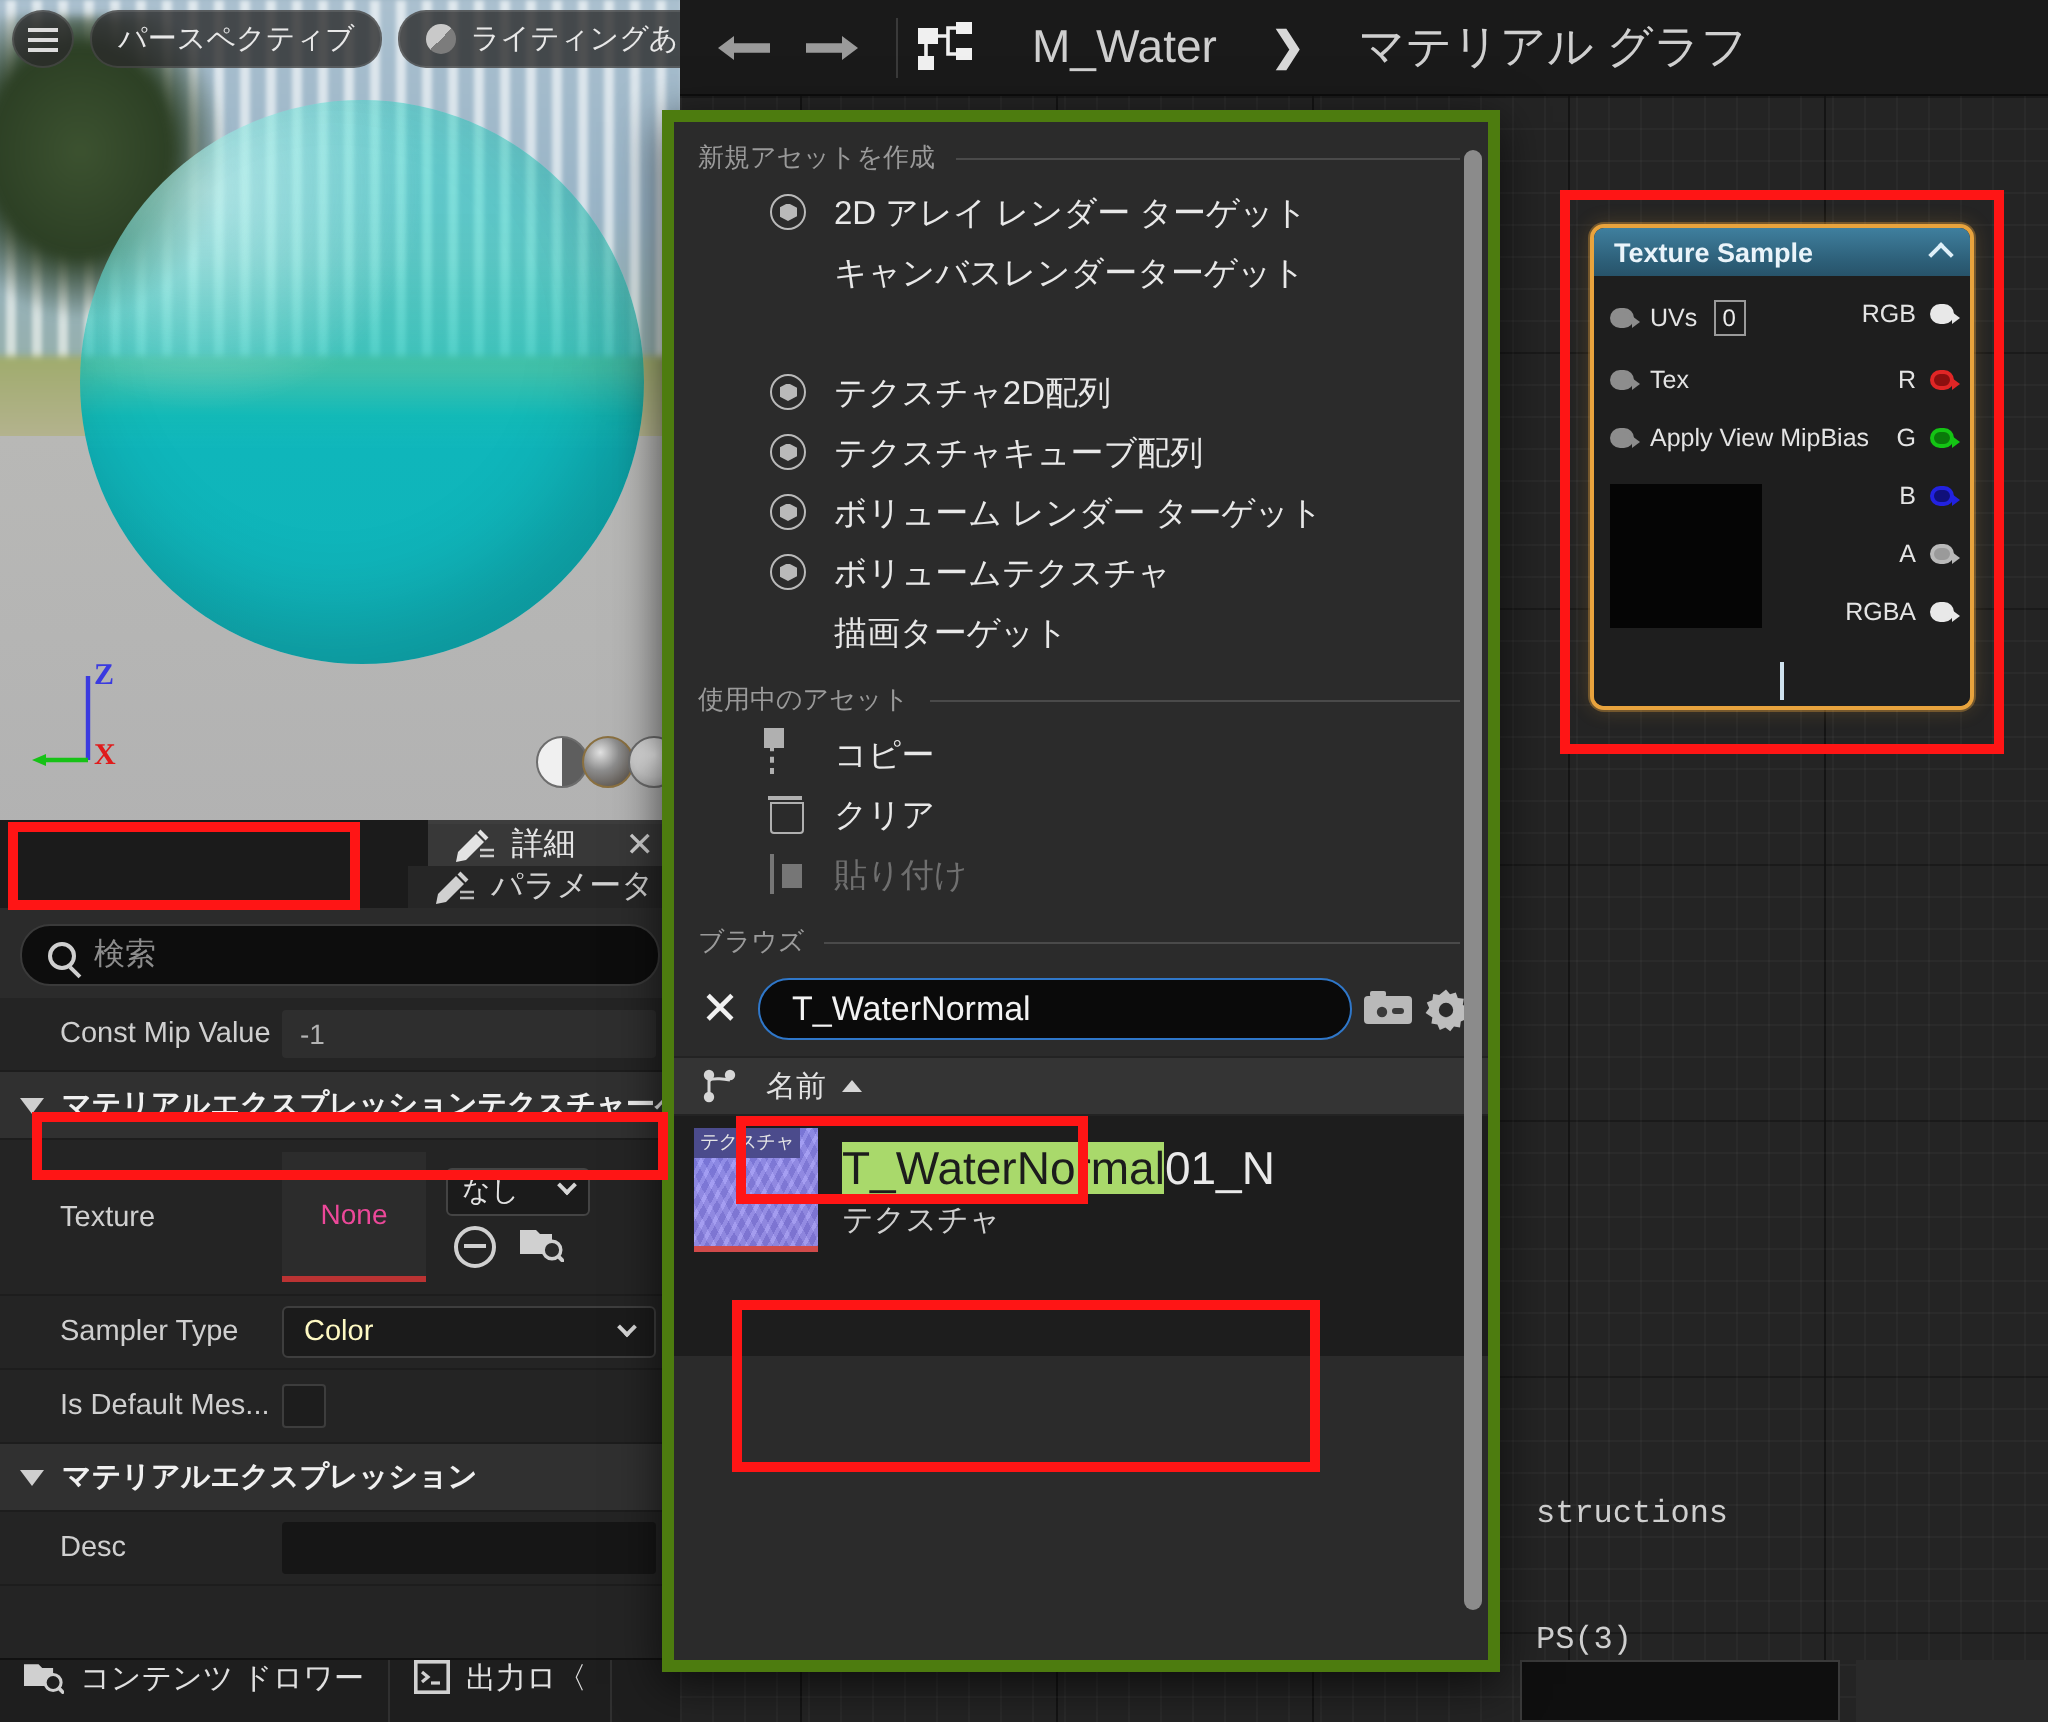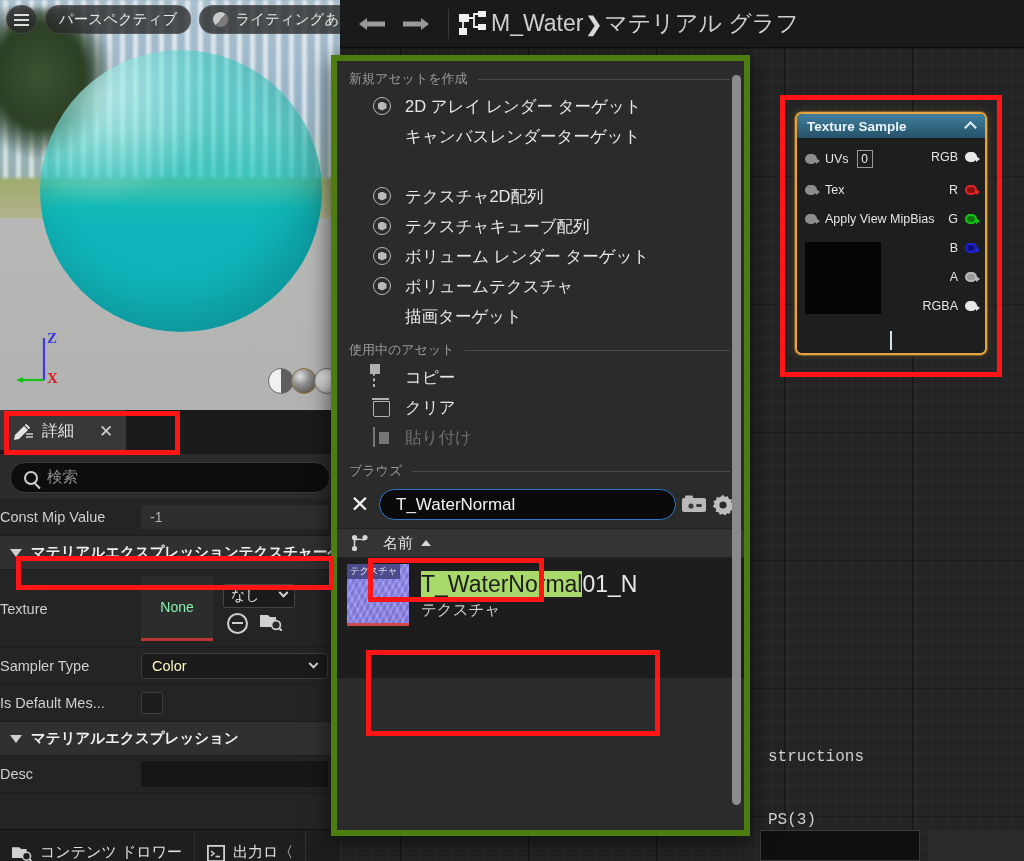--- a/index.html
+++ b/index.html
@@ -77,21 +77,21 @@
   .mat-ball { width: 26px; height: 26px; border-radius: 50%; margin-left: -3px; border: 1px solid #6d6d6d; }
   .mb1 { background: linear-gradient(90deg,#f0f0f0 50%, #5e5e5e 50%); }
   .mb2 { background: radial-gradient(circle at 34% 30%, #e2e2e2 0%, #8d8d8d 40%, #4a4036 100%); border-color:#8a7040; }
   .mb3 { background: radial-gradient(circle at 50% 35%, #f2f2f2 0%, #cfcfcf 55%, #9a9a9a 100%); }
 
   
   .details-panel {
     position: absolute; left: 0; top: 410px; width: 340px; height: 451px;
     background: #242424;
   }
-  .tabbar { display: flex; height: 44px; background: #1b1b1b; align-items: flex-start; }
+  .tabbar { display: flex; height: 44px; background: #1b1b1b; align-items: flex-end; flex-direction: column; }
   .tab {
     display: flex; align-items: center; gap: 9px;
     height: 40px; padding: 0 13px; font-size: 16px; color: #e6e6e6;
   }
   .tab.active { background: #383838; border-top: 2px solid #3d3d3d; }
   .tab.inactive { background: #262626; color: #d2d2d2; }
   .tab-close { margin-left: 16px; color: #cfcfcf; font-size: 17px; line-height: 1; }
   .pen-ic { width: 20px; height: 17px; position: relative; flex: 0 0 auto; }
 
   .search-row { padding: 8px 10px 6px 10px; background: #2b2b2b; }
@@ -109,21 +109,21 @@
     content:''; position:absolute; right:-5px; bottom:-4px;
     width: 7px; height: 2px; background:#cfcfcf; transform: rotate(45deg);
   }
 
   .prop-rows { background: #242424; }
   .prop-row {
     display: flex; align-items: center; height: 37px;
     border-bottom: 1px solid #1d1d1d;
   }
   .prop-label {
-    width: 141px; color: #cfcfcf; font-size: 14.5px;
+    width: 141px; padding-left: 30px; color: #cfcfcf; font-size: 14.5px;
     white-space: nowrap; overflow: hidden;
   }
   .prop-val { flex: 1; padding-right: 12px; display: flex; align-items: center; }
   .val-field {
     background: #2e2e2e; height: 24px; width: 100%; border-radius: 2px;
     color: #b4b4b4; font-size: 14px; display: flex; align-items: center; padding: 0 9px;
   }
   .cat-row {
     display: flex; align-items: center; gap: 9px; height: 34px;
     background: #303030; padding-left: 10px; color: #f0f0f0;
@@ -132,21 +132,21 @@
   .tri-down {
     width: 0; height: 0; border-left: 6px solid transparent; border-right: 6px solid transparent;
     border-top: 8px solid #cfcfcf; flex: 0 0 auto;
   }
   .cat-row .catname { overflow: hidden; white-space: nowrap; }
 
   .tex-row { height: 78px; align-items: stretch; }
   .tex-thumb {
     width: 72px; background: #2c2c2c; border-bottom: 3px solid #b33;
     display: flex; align-items: center; justify-content: center;
-    color: #86efac; font-size: 14px; margin: 6px 0 6px 0;
+    color: #ec4899; font-size: 14px; margin: 6px 0 6px 0;
   }
   .tex-side { display: flex; flex-direction: column; justify-content: center; gap: 5px; margin-left: 10px; }
   .none-dd {
     background: #1b1b1b; border: 1px solid #444; border-radius: 3px;
     height: 24px; width: 72px; display: flex; align-items: center; justify-content: space-between;
     padding: 0 7px; color: #e2e2e2; font-size: 14px;
   }
   .chev { width:7px; height:7px; border-right:2px solid #d6d6d6; border-bottom:2px solid #d6d6d6; transform: rotate(45deg) translate(-2px,-2px); }
   .tex-icons { display: flex; gap: 12px; padding-left: 4px; }
   .ic-circ-arrow { width: 21px; height: 21px; border: 2px solid #d0d0d0; border-radius: 50%; position: relative; }
@@ -159,21 +159,21 @@
     justify-content: space-between; padding: 0 10px; color: #fef9c3; font-size: 14.5px;
   }
   .checkbox-sq { width: 22px; height: 22px; background: #1d1d1d; border: 1px solid #3d3d3d; border-radius: 2px; }
 
   .bottom-bar {
     position: absolute; left: 0; bottom: 0; width: 340px; height: 32px;
     background: #1e1e1e; display: flex; align-items: center; gap: 0;
     border-top: 1px solid #111;
   }
   .bb-item {
-    display: flex; align-items: flex-end; gap: 8px; height: 32px;
+    display: flex; align-items: flex-start; gap: 8px; height: 32px;
     padding: 0 12px; color: #e0e0e0; font-size: 15px; white-space: nowrap;
     border-right: 1px solid #303030;
   }
 
   
   .graph {
     position: absolute; left: 340px; top: 0; right: 0; bottom: 0;
     background-color: #242424;
     background-image:
       linear-gradient(rgba(255,255,255,.028) 1px, transparent 1px),
@@ -184,21 +184,21 @@
     background-position: 0 0, 0 0, 0 48px, 60px 0;
   }
   .graph-topbar {
     position: absolute; left: 0; top: 0; right: 0; height: 48px;
     background: #1a1a1a; display: flex; align-items: center; gap: 0; padding-left: 10px;
     border-bottom: 1px solid #0d0d0d;
   }
   .arrow-btn { width: 44px; height: 48px; display: flex; align-items: center; justify-content: center; }
   .arr { width: 26px; height: 14px; position: relative; }
   .topbar-sep { width: 1px; height: 30px; background: #3a3a3a; margin: 0 10px; }
-  .crumb { display: flex; align-items: center; gap: 2px; color: #cfcfcf; font-size: 23px; }
+  .crumb { display: flex; align-items: center; gap: 27px; color: #cfcfcf; font-size: 23px; }
   .crumb .sep { color: #d8d8d8; font-size: 20px; font-weight: 700; }
   .graph-ic { width: 30px; height: 26px; }
 
   .graph-text { position: absolute; color: #cfcfcf; font-family: "Liberation Mono", monospace; font-size: 16px; margin-top: 24px; }
   .gt1 { left: 428px; top: 724px; }
   .gt2 { left: 428px; top: 787px; }
   .gbox1 { position: absolute; left: 420px; top: 830px; width: 160px; height: 31px; background: #0f0f0f; border: 1px solid #3a3a3a; }
   .gbox2 { position: absolute; left: 588px; top: 830px; width: 180px; height: 31px; background: #2a2a2a; }
 
   
@@ -246,21 +246,21 @@
     background: #2b2b2b; border: 6px solid #4d7c0f;
     box-shadow: 0 6px 22px rgba(0,0,0,.65);
   }
   .sec-head {
     display: flex; align-items: center; gap: 10px;
     padding: 9px 14px 4px 12px; color: #9a9a9a; font-size: 13px;
   }
   .sec-head .rule { flex: 1; height: 1px; background: #4a4a4a; }
   .menu-item {
     display: flex; align-items: center; gap: 12px;
-    height: 30px; padding-left: 36px; color: #e8e8e8; font-size: 16.5px;
+    height: 30px; padding-left: 48px; color: #e8e8e8; font-size: 16.5px;
     white-space: nowrap;
   }
   .menu-item.disabled { color: #6f6f6f; }
   .mi-ic { width: 20px; height: 20px; flex: 0 0 auto; position: relative; }
 
   
   .ic-cube {
     width:18px;height:18px;border:1.6px solid #b9b9b9;border-radius:50%;
     display:flex;align-items:center;justify-content:center;
   }
@@ -472,20 +472,28 @@
     <div class="tabbar">
       <div class="tab active">
         <svg class="pen-ic" viewBox="0 0 20 17">
           <path d="M2 12 L11 3 L15 7 L6 16 L1 17 Z" fill="#e3e3e3"></path>
           <path d="M12.5 1.5 L16.5 5.5" stroke="#e3e3e3" stroke-width="2"></path>
           <path d="M13 11 H20 M13 14 H20" stroke="#cccccc" stroke-width="1.3"></path>
         </svg>
         <span>詳細</span>
         <span class="tab-close">✕</span>
       </div>
+      <div class="tab inactive">
+        <svg class="pen-ic" viewBox="0 0 20 17">
+          <path d="M2 12 L11 3 L15 7 L6 16 L1 17 Z" fill="#d0d0d0"></path>
+          <path d="M12.5 1.5 L16.5 5.5" stroke="#d0d0d0" stroke-width="2"></path>
+          <path d="M13 11 H20 M13 14 H20" stroke="#bbbbbb" stroke-width="1.3"></path>
+        </svg>
+        <span>パラメータ</span>
+      </div>
     </div>
 
     <div class="search-row">
       <div class="search-box">
         <span class="mag"></span>
         <span class="ph">検索</span>
       </div>
     </div>
 
     <div class="prop-rows">

